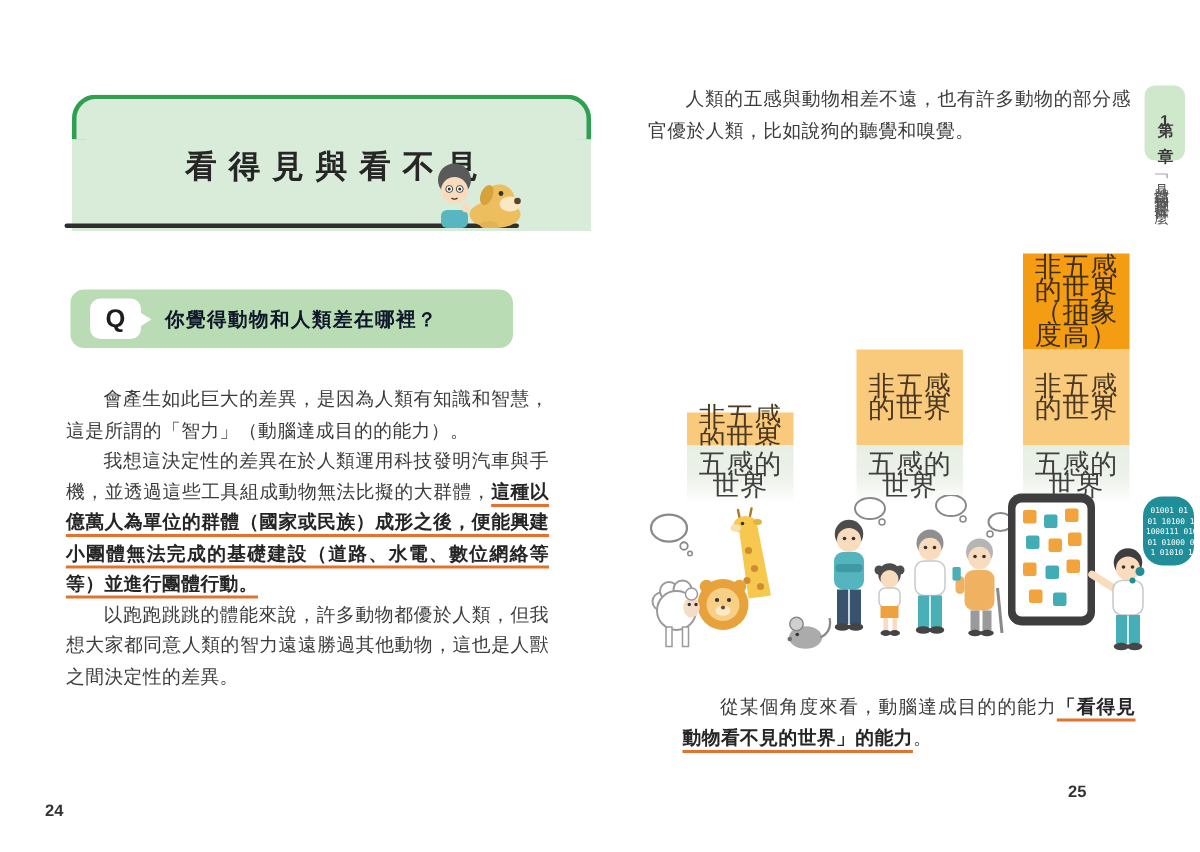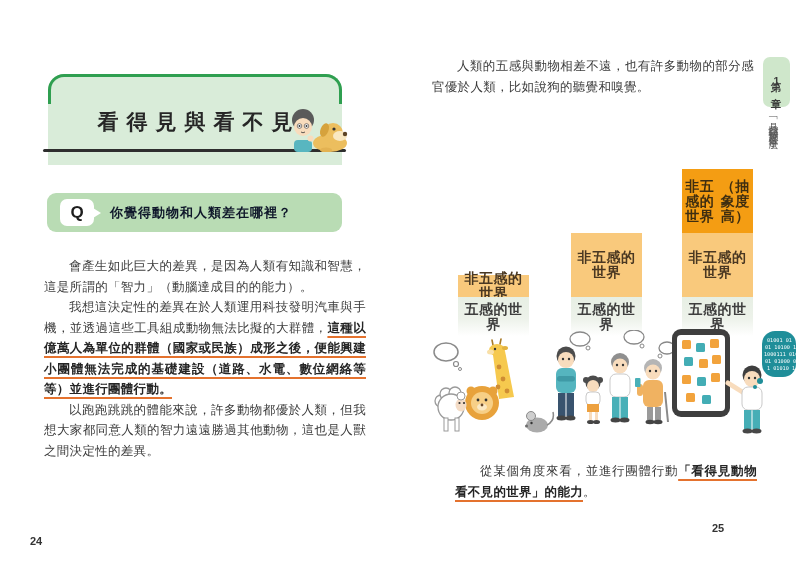--- a/index.html
+++ b/index.html
@@ -5,21 +5,21 @@
   html,body { margin:0; padding:0; background:#ffffff; }
   .spread {
     position:relative; width:800px; height:568px; background:#ffffff;
     overflow:hidden; font-family:"Liberation Sans","DejaVu Sans",sans-serif;
     color:#3c3c3c;
   }
   svg { position:absolute; display:block; }
 
   
   .title-box {
-    position:absolute; left:48px; top:74px; width:294px; height:91px;
+    position:absolute; left:48px; top:63px; width:346px; height:91px;
     background:#d9ecd9; border-radius:16px 16px 0 0;
   }
   .title-box::before {
     content:""; position:absolute; top:0; left:0; right:0; height:30px;
     border:3px solid #2f9f50; border-bottom:none; border-radius:16px 16px 0 0;
     box-sizing:border-box;
   }
   .title-text {
     position:absolute; width:100%; top:34px; text-align:center;
     font-size:21px; font-weight:bold; letter-spacing:8px; color:#262626;
@@ -78,23 +78,23 @@
     writing-mode:vertical-rl; text-orientation:upright; font-size:10.5px;
     font-weight:bold; color:#3a3a3a; letter-spacing:2px;
   }
   #chapter-title {
     position:absolute; left:766px; top:113px; height:130px;
     writing-mode:vertical-rl; font-size:10px; color:#555; letter-spacing:2px;
   }
 
   
   .seg {
-    position:absolute; display:flex; flex-direction:row;
-    align-items:center; justify-content:center; font-size:14px;
-    font-weight:bold; letter-spacing:0.5px; line-height:15px; color:#4a3822;
+    position:absolute; display:flex; flex-direction:column;
+    align-items:center; justify-content:center; font-size:18px;
+    font-weight:normal; letter-spacing:0.5px; line-height:15px; color:#4a3822;
     text-align:center;
   }
   .seg .sub:empty { display:none; }
   .seg-light { background:#f9c97c; }
   .seg-dark  { background:#f49d13; color:#3f2e10; }
   .seg-green {
     background:linear-gradient(180deg,#e7efe4 0%, #edf2ea 55%, rgba(255,255,255,0) 100%);
     color:#3e3e3e;
   }
   #b1s1 { left:458px; top:275px; width:71px; height:22px; }
@@ -332,21 +332,21 @@
       <circle cx="89" cy="60" r="2" fill="#1f8e99"></circle>
       <text class="bin" x="101" y="15">01001 01</text>
       <text class="bin" x="99" y="22">01 10100 10</text>
       <text class="bin" x="98" y="29">1000111 010</text>
       <text class="bin" x="99" y="36">01 01000 01</text>
       <text class="bin" x="101" y="43">1 01010 1</text>
     </g>
   </svg>
 
   <div id="conclusion" class="body-text">
-    <p><span>從某個角度來看，並進行團體行動</span><span class="em">「看得見動物看不見的世界」的能力</span><span>。</span></p>
+    <p><span>從某個角度來看，動腦達成目的的能力</span><span class="em">「看得見動物看不見的世界」的能力</span><span>。</span></p>
   </div>
 
   <div id="chapter-tab">
     <span>第1章</span>
   </div>
   <div id="chapter-title">「具體與抽象」是什麼？</div>
 
   <div id="pn-right" class="page-num">25</div>
 
 </div>

